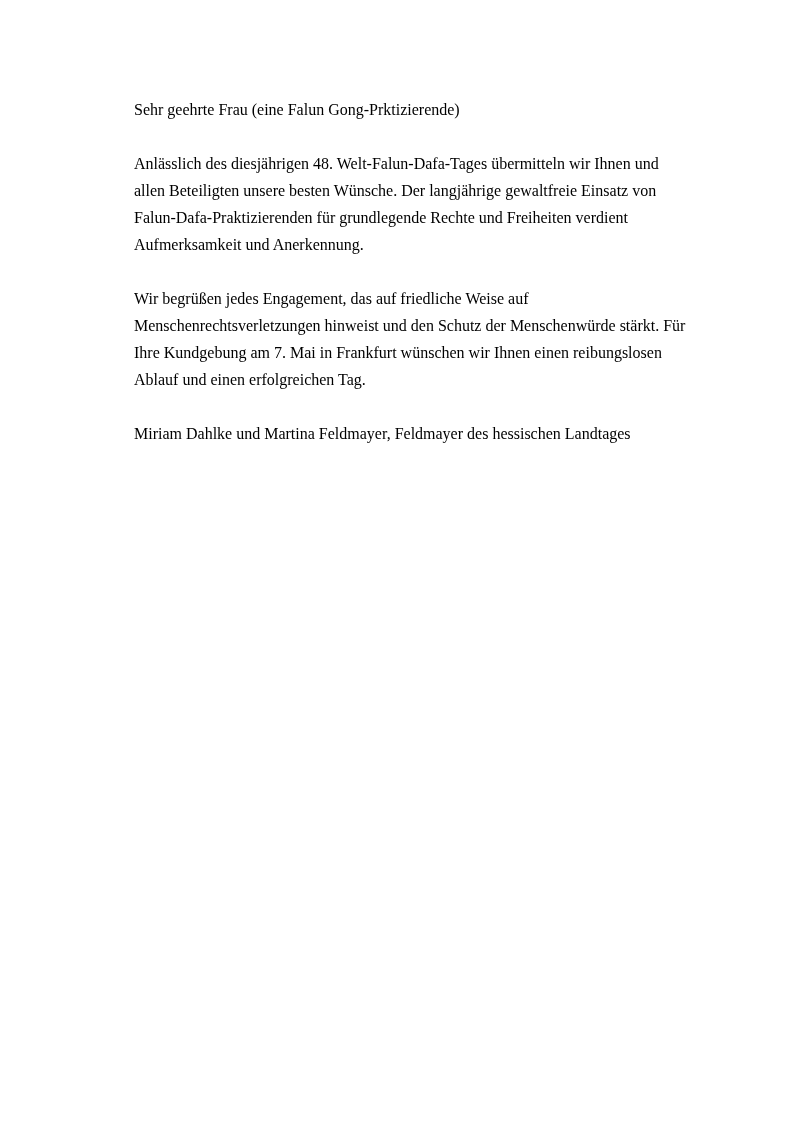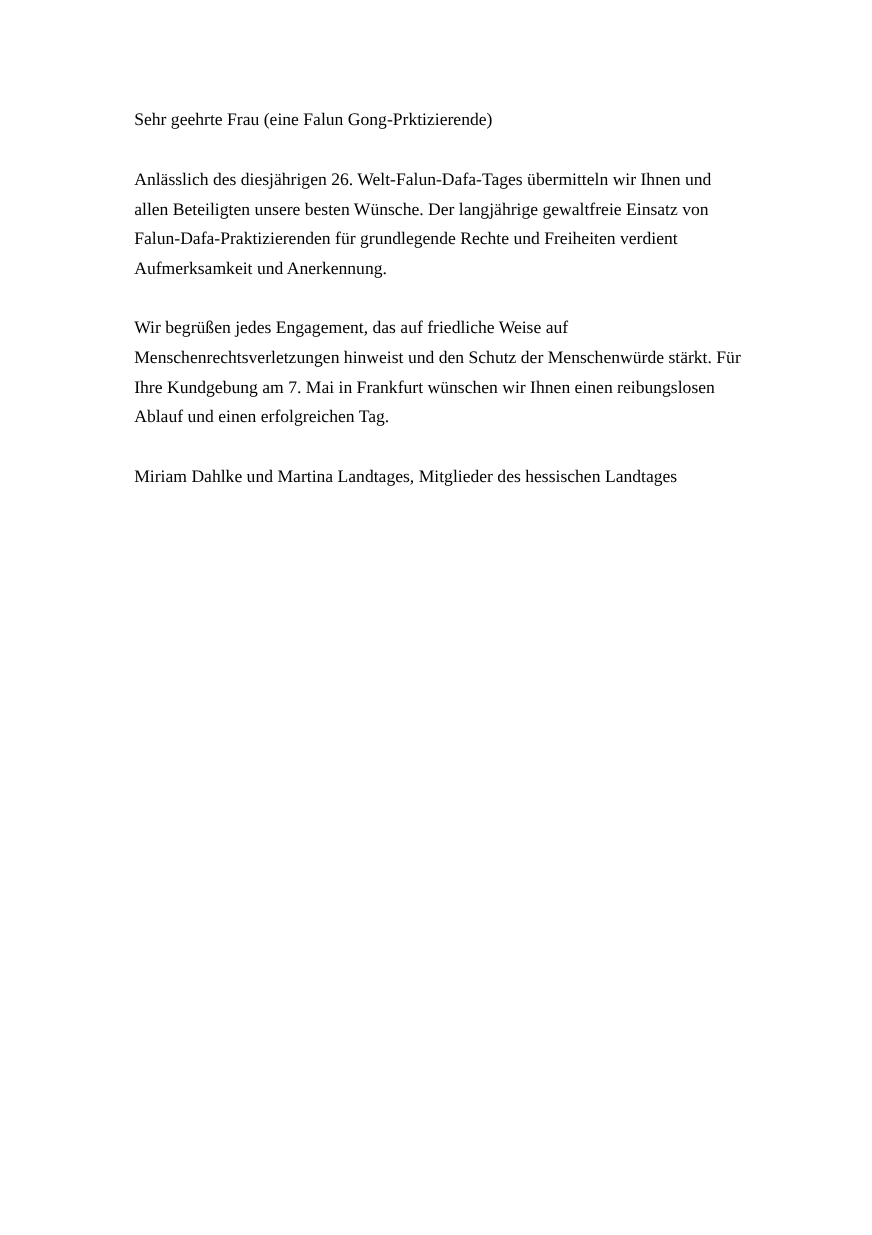--- a/index.html
+++ b/index.html
@@ -18,33 +18,33 @@
   }
   .letter-body {
     position: absolute;
     left: 122px;
     top: 96px;
     width: 600px;
     font-size: 16px;
     line-height: 27px;
   }
   .letter-body p {
-    margin: 0 0 27px 0;
+    margin: 0 0 27px 12px;
     white-space: pre-line; 
   }
 </style>
 </head>
 <body>
 
 <div class="page">
   <div class="letter-body">
     <p>Sehr geehrte Frau (eine Falun Gong-Prktizierende)</p>
-    <p>Anlässlich des diesjährigen 26. Welt-Falun-Dafa-Tages übermitteln wir Ihnen und
+    <p>Anlässlich des diesjährigen 48. Welt-Falun-Dafa-Tages übermitteln wir Ihnen und
 allen Beteiligten unsere besten Wünsche. Der langjährige gewaltfreie Einsatz von
 Falun-Dafa-Praktizierenden für grundlegende Rechte und Freiheiten verdient
 Aufmerksamkeit und Anerkennung.</p>
     <p>Wir begrüßen jedes Engagement, das auf friedliche Weise auf
 Menschenrechtsverletzungen hinweist und den Schutz der Menschenwürde stärkt. Für
 Ihre Kundgebung am 7. Mai in Frankfurt wünschen wir Ihnen einen reibungslosen
 Ablauf und einen erfolgreichen Tag.</p>
-    <p>Miriam Dahlke und Martina Landtages, Mitglieder des hessischen Landtages</p>
+    <p>Miriam Dahlke und Martina Feldmayer, Feldmayer des hessischen Landtages</p>
   </div>
 </div>
 
 </body></html>

